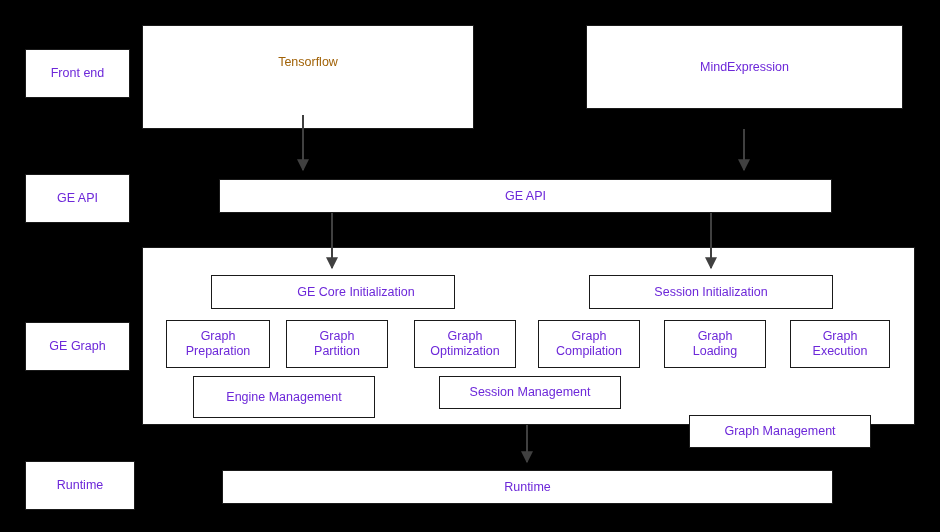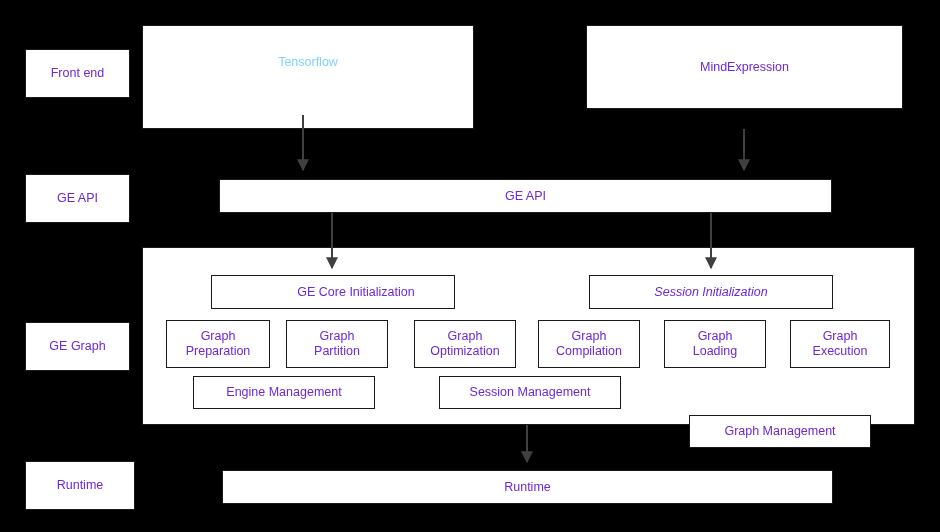--- a/index.html
+++ b/index.html
@@ -36,21 +36,21 @@
     white-space: pre-line;
   }
   .container-box {
     position: absolute;
     background: #ffffff;
     border: 1.5px solid #1a1a1a;
     box-sizing: border-box;
   }
   .label-text {
     position: absolute;
-    color: #7dd3fc;
+    color: #a16207;
     font-size: 12.5px;
     text-align: center;
     white-space: pre-line;
     line-height: 1.25;
   }
   svg.arrows {
     position: absolute;
     left: 0;
     top: 0;
     width: 940px;
@@ -75,36 +75,36 @@
   <div class="label-text" style="left:142px; top:55px; width:332px;">Tensorflow</div>
 
   <div class="box" style="left:586px; top:25px; width:317px; height:84px;">MindExpression</div>
 
   <div class="box" style="left:219px; top:179px; width:613px; height:34px;">GE API</div>
 
   <div class="container-box" style="left:142px; top:247px; width:773px; height:178px;"></div>
 
   <div class="box" style="left:211px; top:275px; width:244px; height:34px;padding-left:46px;">GE Core Initialization</div>
 
-  <div class="box" style="left:589px; top:275px; width:244px; height:34px;font-style:italic;">Session Initialization</div>
+  <div class="box" style="left:589px; top:275px; width:244px; height:34px;">Session Initialization</div>
 
   <div class="box" style="left:166px; top:320px; width:104px; height:48px;">Graph
 Preparation</div>
   <div class="box" style="left:286px; top:320px; width:102px; height:48px;">Graph
 Partition</div>
   <div class="box" style="left:414px; top:320px; width:102px; height:48px;">Graph
 Optimization</div>
   <div class="box" style="left:538px; top:320px; width:102px; height:48px;">Graph
 Compilation</div>
   <div class="box" style="left:664px; top:320px; width:102px; height:48px;">Graph
 Loading</div>
   <div class="box" style="left:790px; top:320px; width:100px; height:48px;">Graph
 Execution</div>
 
-  <div class="box" style="left:193px; top:376px; width:182px; height:33px;">Engine Management</div>
+  <div class="box" style="left:193px; top:376px; width:182px; height:42px;">Engine Management</div>
   <div class="box" style="left:439px; top:376px; width:182px; height:33px;">Session Management</div>
   <div class="box" style="left:689px; top:376px; width:182px; height:33px;margin-top:39px;">Graph Management</div>
 
   <div class="box" style="left:222px; top:470px; width:611px; height:34px;">Runtime</div>
 
   <svg class="arrows" viewBox="0 0 940 532">
     <defs>
       <marker id="arrowhead" markerWidth="7" markerHeight="7" refX="5.4" refY="3" orient="auto" markerUnits="strokeWidth">
         <path d="M0,0 L6,3 L0,6 z" fill="#404040"></path>
       </marker>

